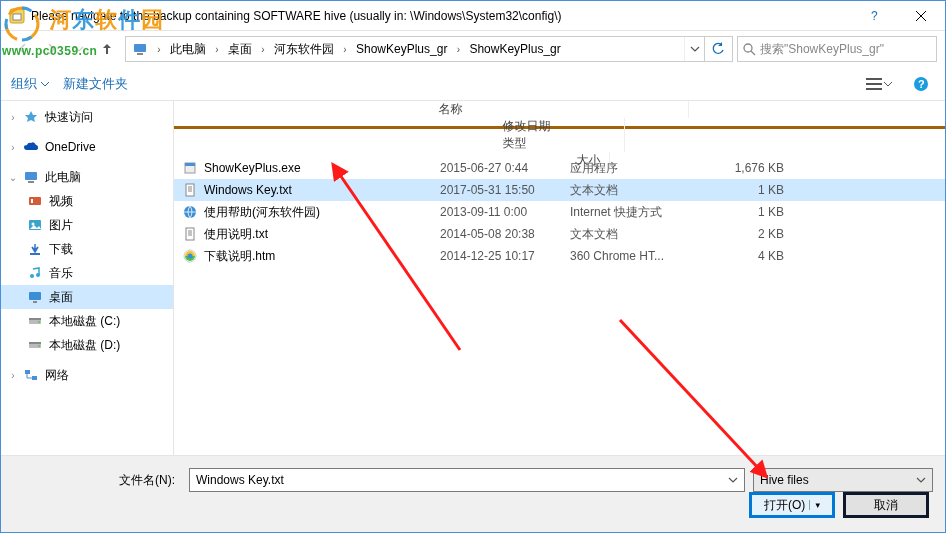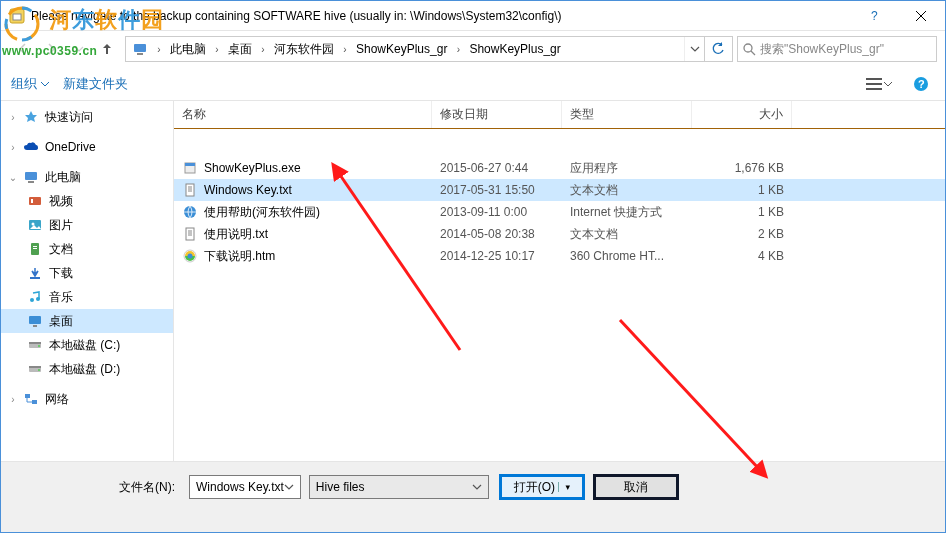--- a/index.html
+++ b/index.html
@@ -33,37 +33,37 @@
 .body { flex:1; display:flex; min-height:0; }
 .sidebar { width: 173px; border-right: 1px solid #e5e5e5; overflow-y: auto; padding: 4px 0; }
 .side-group { margin-bottom: 6px; }
 .side-item { height: 24px; display:flex; align-items:center; padding-left: 22px; gap:6px; font-size:12px; position:relative; }
 .side-item.sub { padding-left: 26px; align-items: center; }
 .side-item.selected { background: #cde8ff; }
 .side-item .exp { position:absolute; left:6px; top:6px; width:12px; height:12px; color:#888; font-size:10px; display:flex; align-items:center; justify-content:center; }
 .side-item .icn { width:16px; height:16px; display:flex; align-items:center; justify-content:center; }
 
 .filelist { flex:1; display:flex; flex-direction:column; min-width:0; }
-.fl-header { display:flex; height: 28px; align-items:center; border-bottom:1px solid #a16207; color:#444; font-size:12px; }
+.fl-header { display:flex; height: 28px; align-items:center; border-bottom:3px solid #a16207; color:#444; font-size:12px;flex-direction:column; }
 .fl-header .col { padding: 0 8px; border-right: 1px solid #eee; height:100%; display:flex; align-items:center; }
 .col-name { width: 258px; }
 .col-date { width: 130px; }
 .col-type { width: 130px; }
 .col-size { width: 100px; justify-content:flex-end; }
 .fl-rows { flex:1; overflow:auto;margin-top:28px; }
 .fl-row { display:flex; height: 22px; align-items:center; font-size:12px; }
 .fl-row.selected { background: #cde8ff; }
 .fl-row .cell { padding: 0 8px; white-space:nowrap; overflow:hidden; text-overflow:ellipsis; }
 .fl-row .cell.name { width:258px; display:flex; align-items:center; gap:6px; }
 .fl-row .cell.date { width:130px; color:#555; }
 .fl-row .cell.type { width:130px; color:#555; }
 .fl-row .cell.size { width:100px; text-align:right; color:#555; }
 .fic { width:16px; height:16px; display:inline-flex; align-items:center; justify-content:center; }
 
-.footer { border-top:1px solid #e5e5e5; background:#f0f0f0; padding: 12px 12px 32px 12px; display:flex; gap:10px; }
+.footer { border-top:1px solid #e5e5e5; background:#f0f0f0; padding: 12px 12px 14px 12px; display:flex; flex-direction:column; gap:0; }
 .footer .row1 { display:flex; align-items:center; gap:8px; }
 .footer .fnlabel { width: 168px; text-align:right; padding-right:6px; font-size:12px; }
 .footer .fninput { flex:1; border:1px solid #7a7a7a; height:24px; padding:0 6px; font-size:12px; background:#fff; display:flex; align-items:center; }
 .footer .filter { width: 180px; border:1px solid #7a7a7a; height:24px; background:#e9e9e9; display:flex; align-items:center; padding:0 6px; font-size:12px; justify-content:space-between; }
 .footer .row2 { display:flex; justify-content:flex-end; gap:8px; padding-right:4px; }
 .footer .btn { min-width: 86px; height: 26px; border:3px solid #0f172a; background:#e1e1e1; font-size:12px; display:flex; align-items:center; justify-content:center; }
 .footer .btn.primary { border-color:#0078d7; background:#e5f1fb; }
 
 
 .watermark { position:absolute; top:4px; left:2px; pointer-events:none; opacity:0.95; }
@@ -248,30 +248,20 @@
                   <rect x="1" y="2" width="12" height="10" fill="#3aa5c9" rx="1"></rect>
                   <circle cx="5" cy="6" r="1.5" fill="#fff"></circle>
                   <path d="M2 11 L6 7 L9 10 L11 8 L13 11 Z" fill="#fff"></path>
                 </svg>
               </span>
               <span>图片</span>
             </div>
             <div class="side-item sub">
               <span class="icn">
                 <svg width="14" height="14">
-                  <rect x="3" y="1" width="8" height="12" fill="#4fa050" rx="1"></rect>
-                  <rect x="5" y="4" width="4" height="1" fill="#fff"></rect>
-                  <rect x="5" y="6" width="4" height="1" fill="#fff"></rect>
-                </svg>
-              </span>
-              <span>文档</span>
-            </div>
-            <div class="side-item sub">
-              <span class="icn">
-                <svg width="14" height="14">
                   <path d="M7 2 L7 8 L4 5 L7 10 L10 5 L7 8" fill="none" stroke="#3273c9" stroke-width="1.5"></path>
                   <rect x="2" y="11" width="10" height="2" fill="#3273c9"></rect>
                 </svg>
               </span>
               <span>下载</span>
             </div>
             <div class="side-item sub">
               <span class="icn">
                 <svg width="14" height="14">
                   <path d="M5 3 L11 2 L11 9" fill="none" stroke="#2ea5d6" stroke-width="1.5"></path>

